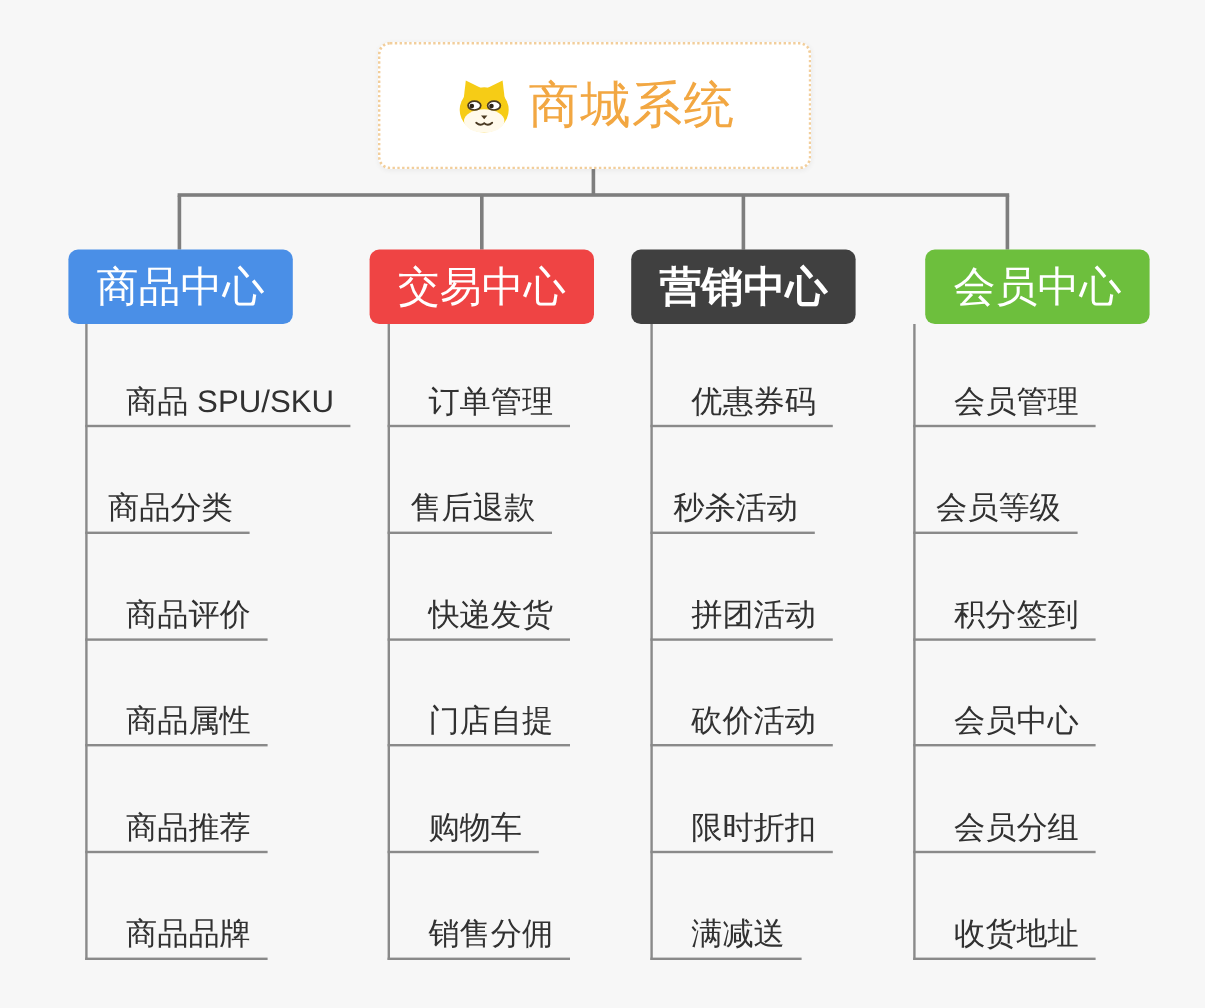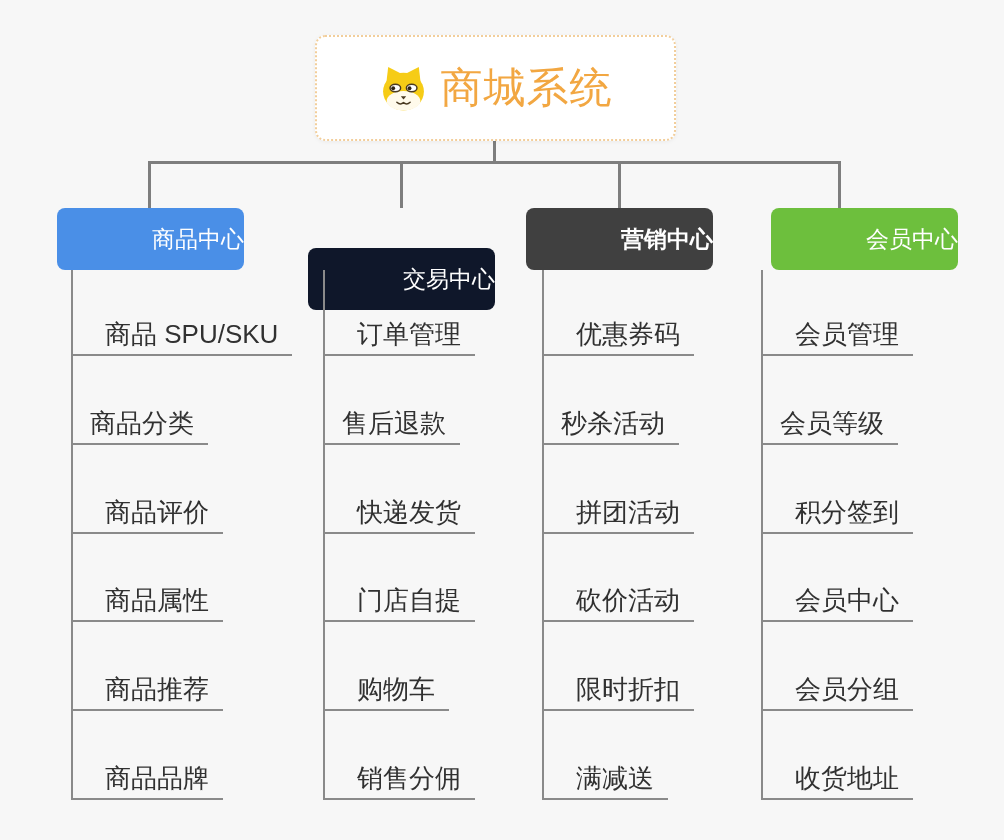--- a/index.html
+++ b/index.html
@@ -34,22 +34,22 @@
   .root-title{
     font-size:42px;
     letter-spacing:1px;
     white-space:nowrap;
   }
 
   
   .branch-node{
     position:absolute;top:208px;width:187px;height:62px;
     border-radius:8px;
-    display:flex;align-items:center;justify-content:flex-end;
-    color:#ffffff;font-size:23px;
+    display:flex;align-items:center;justify-content:center;
+    color:#ffffff;font-size:35px;
     white-space:nowrap;
   }
   .bn-1{left:57px;} .bn-2{left:308px;} .bn-3{left:526px;} .bn-4{left:746px;margin-left:25px;}
 
   
   .col{position:absolute;top:0;}
   .col-1{left:71px;} .col-2{left:323px;} .col-3{left:542px;} .col-4{left:761px;}
   .trunk{
     position:absolute;left:0;top:270px;width:2px;height:530px;
     background:#8a8a8a;
@@ -88,21 +88,21 @@
       <circle cx="29.9" cy="23.8" r="1.9" fill="#2e2416"></circle>
       <path d="M21.4 31.5 h5.2 l-2.6 3.2 z" fill="#4a3a22"></path>
       <path d="M17.5 37.5 Q20.8 40.6 24 37.9 Q27.2 40.6 30.5 37.5" stroke="#4a3a22" stroke-width="1.5" fill="none" stroke-linecap="round"></path>
     </svg>
     <span class="root-title" style="color: rgb(242, 167, 66);">商城系统</span>
   </div>
 
   <div class="branch-node bn-1" style="background-color: rgb(74, 143, 231);">
     <span>商品中心</span>
   </div>
-  <div class="branch-node bn-2" style="background-color: #0f172a; margin-top: 40px;">
+  <div class="branch-node bn-2" style="background-color: #ef4444;">
     <span>交易中心</span>
   </div>
   <div class="branch-node bn-3" style="background-color: #404040; font-weight: bold;">
     <span>营销中心</span>
   </div>
   <div class="branch-node bn-4" style="background-color: rgb(109, 191, 61);">
     <span>会员中心</span>
   </div>
 
   <div class="col col-1">

